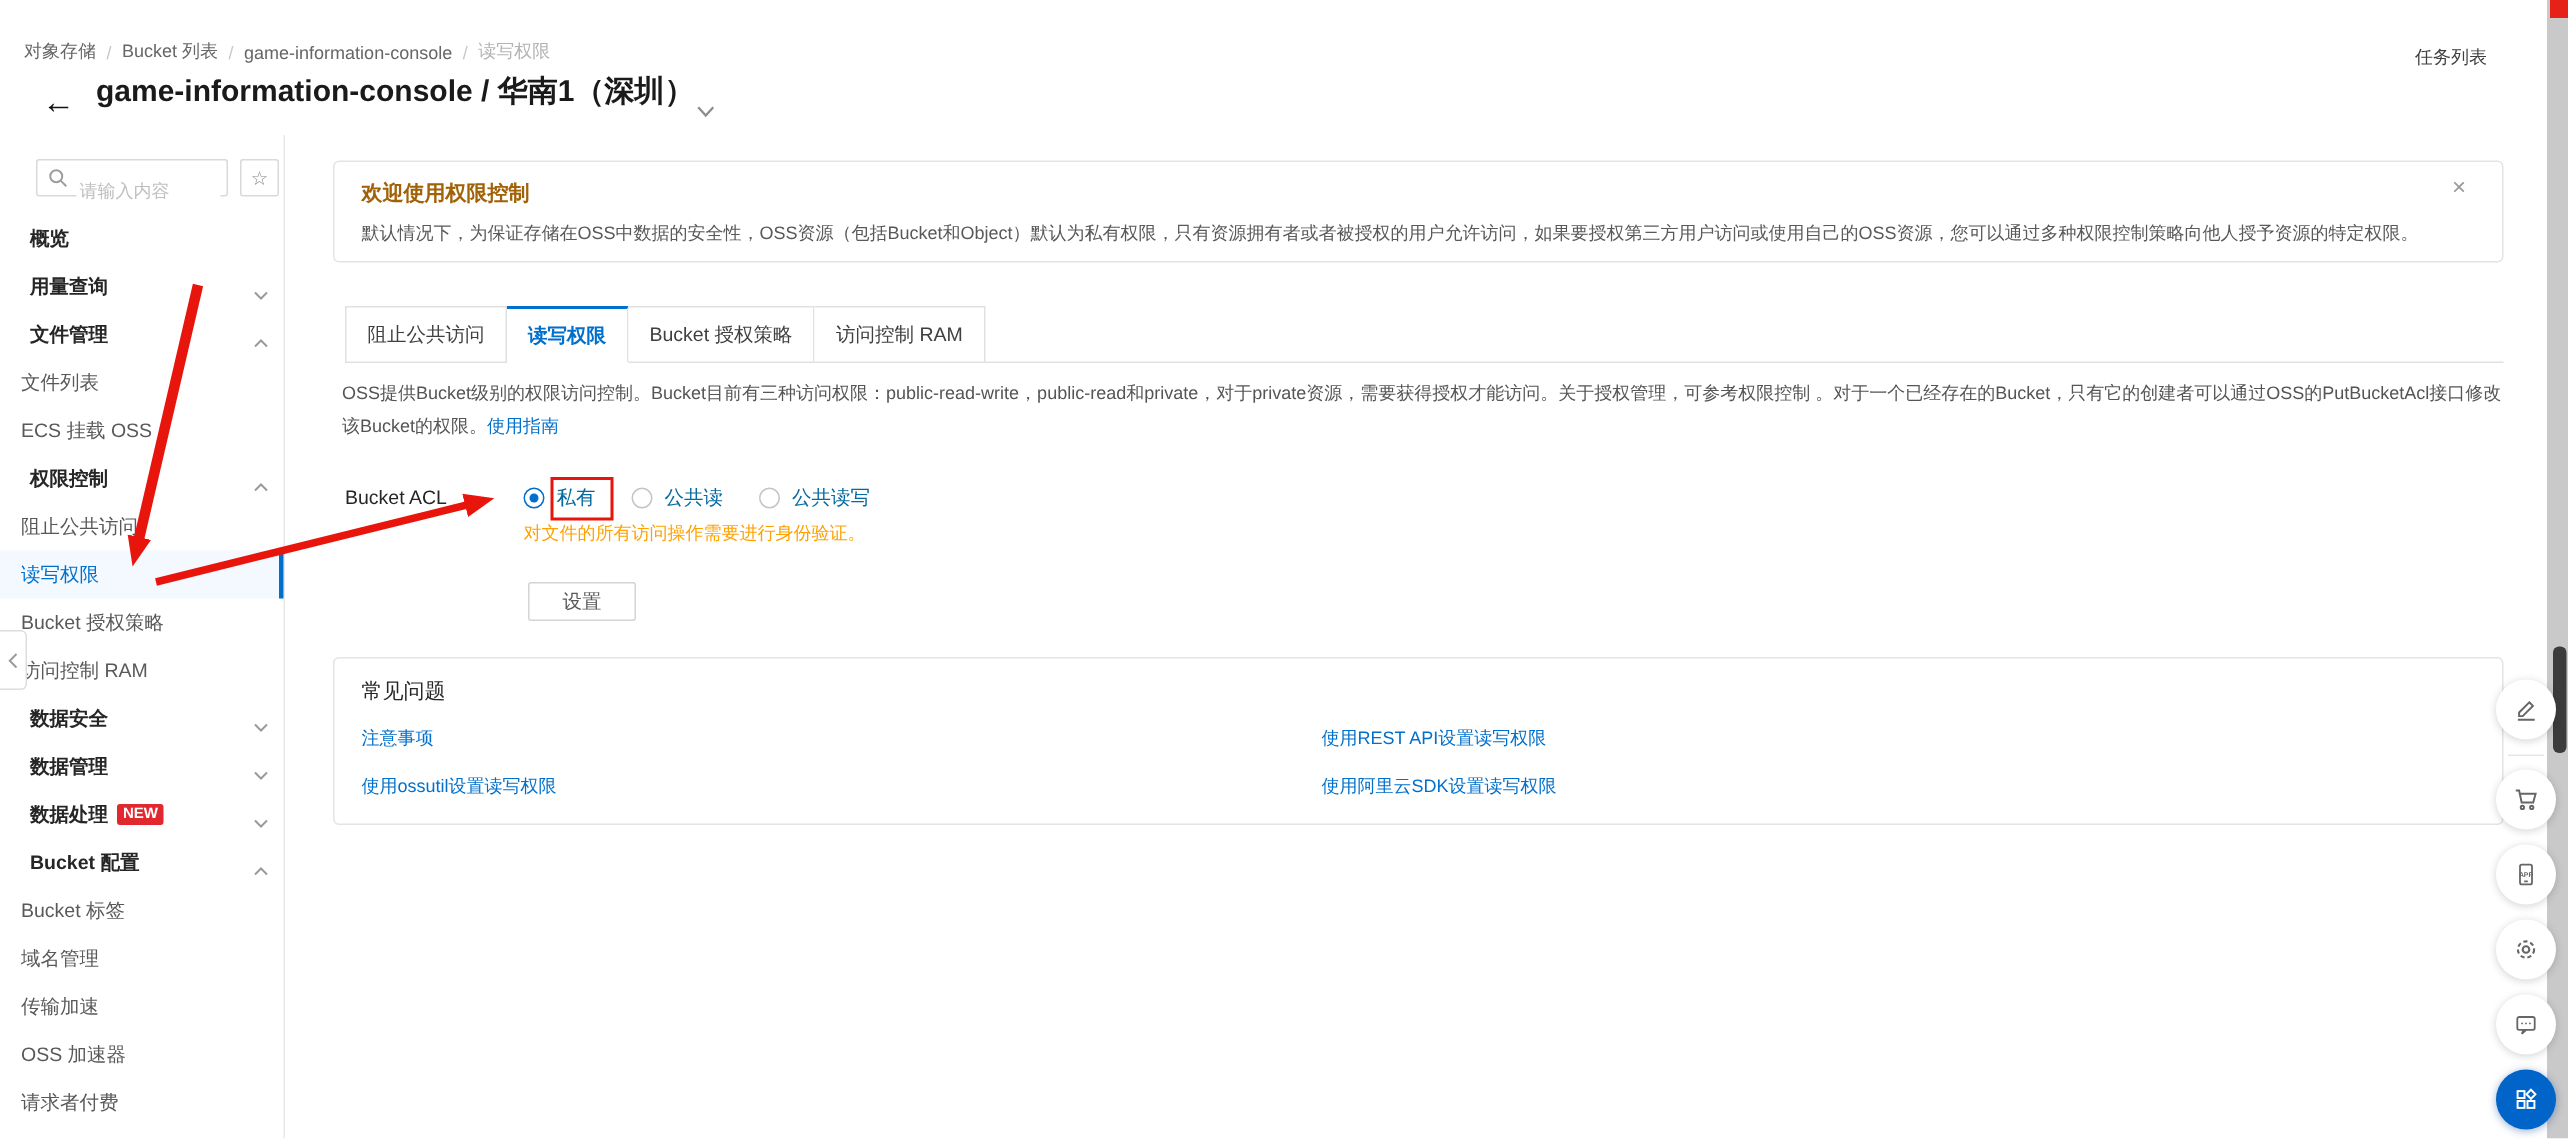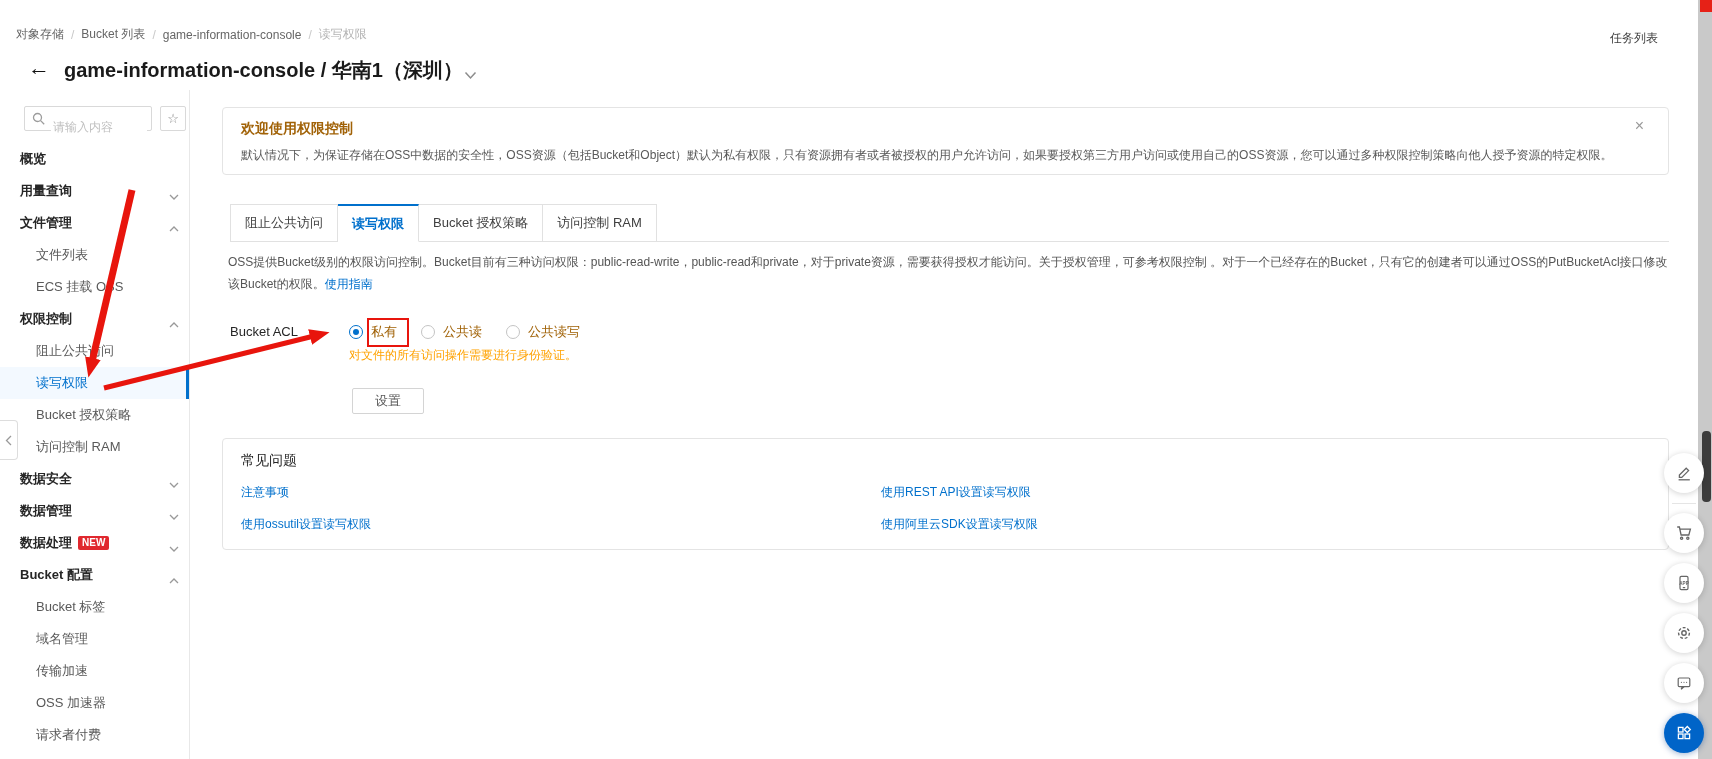--- a/index.html
+++ b/index.html
@@ -11,35 +11,35 @@
   }
 
   
   .breadcrumb { position:absolute; left:16px; top:26px; display:flex; align-items:center; gap:7px; font-size:12px; }
   .bc-item { color:#666; cursor:pointer; }
   .bc-sep { color:#c8c8c8; }
   .bc-last { color:#b3b3b3; }
   .task-list { position:absolute; right:54px; top:30px; font-size:12px; color:#404040; cursor:pointer; }
 
   .back-arrow { position:absolute; left:28px; top:56px; font-size:22px; font-weight:700; color:#111; cursor:pointer; line-height:24px; }
-  .page-title { position:absolute; left:64px; top:57px; font-size:20px; font-weight:600; color:#1a1a1a; }
+  .page-title { position:absolute; left:64px; top:47px; font-size:20px; font-weight:600; color:#1a1a1a; }
   .title-chev { position:absolute; left:464px; top:66px; cursor:pointer; }
 
   
   .sidebar { position:absolute; left:0; top:90px; bottom:0; width:190px; background:#fff; border-right:1px solid #e8e8e8; }
   .search-input { position:absolute; left:24px; top:16px; width:128px; height:25px; border:1px solid #d9d9d9; border-radius:2px; background:#fff; }
   .search-input svg { position:absolute; left:7px; top:5px; }
   .search-input input { position:absolute; left:26px; top:1px; width:96px; height:38px; border:none; outline:none; font-size:12px; color:#7f1d1d; font-family:inherit; }
   .search-input input::placeholder { color:#bfbfbf; }
   .fav-btn { position:absolute; left:160px; top:16px; width:26px; height:25px; border:1px solid #d9d9d9; border-radius:2px; background:#fff;
              display:flex; align-items:center; justify-content:center; font-size:13px; color:#8c8c8c; cursor:pointer; }
   .menu { position:absolute; top:53px; left:0; right:0; }
   .mi { height:32px; display:flex; align-items:center; position:relative; font-size:13px; cursor:pointer; }
   .mi.top { padding-left:20px; font-weight:600; color:#262626; }
-  .mi.sub { padding-left:36px; color:#595959; }
+  .mi.sub { padding-left:14px; color:#595959; }
   .mi.active { color:#0070cc; background:#f3f9ff; border-right:3px solid #0070cc; }
   .chev { position:absolute; right:10px; top:13px; }
   .badge { background:#e0282e; color:#fff; font-size:10px; line-height:14px; padding:0 4px; border-radius:2px; margin-left:6px; font-weight:700; }
   .collapse-handle { position:absolute; left:0; top:420px; width:18px; height:40px; background:#fff; border:1px solid #ddd; border-left:none;
                      border-radius:0 4px 4px 0; display:flex; align-items:center; justify-content:center; z-index:6; cursor:pointer; }
 
   
   .main { position:absolute; left:222px; top:0; width:1447px; height:759px; }
   .banner { position:absolute; top:107px; left:0; right:0; height:68px; border:1px solid #e4e4e4; border-radius:4px; background:#fff; }
   .banner-title { position:absolute; left:18px; top:12px; font-size:14px; font-weight:700; color:#a16207; }
@@ -51,21 +51,21 @@
          background:#fff; font-size:13px; color:#404040; cursor:pointer; }
   .tab:first-child { border-left:1px solid #e1e1e1; }
   .tab.active { border-top:2px solid #0070cc; border-bottom:1px solid #fff; color:#0070cc; font-weight:600; }
 
   .desc { position:absolute; top:251px; left:6px; right:0; font-size:12px; color:#555; line-height:22px; }
   .desc div { white-space:nowrap; overflow:hidden; }
   .guide-link { color:#0070cc; cursor:pointer; }
 
   .acl-label { position:absolute; left:8px; top:324px; font-size:13px; color:#262626; }
   .acl-options { position:absolute; left:127px; top:322px; height:20px; display:flex; align-items:center; gap:24px; }
-  .opt { display:flex; align-items:center; gap:8px; font-size:13px; color:#a16207; cursor:pointer; }
+  .opt { display:flex; align-items:center; gap:8px; font-size:13px; color:#0369a1; cursor:pointer; }
   .radio { width:14px; height:14px; border-radius:50%; border:1px solid #c4c4c4; background:#fff; position:relative; flex:none; }
   .opt.sel .radio { border-color:#0070cc; }
   .opt.sel .radio::after { content:""; position:absolute; inset:3px; border-radius:50%; background:#0070cc; }
   .warn { position:absolute; left:127px; top:347px; font-size:12px; color:#ffa200; }
   .setbtn { position:absolute; left:130px; top:388px; width:72px; height:26px; border:1px solid #d4d4d4; border-radius:2px; background:#fff;
             font-size:13px; color:#595959; display:flex; align-items:center; justify-content:center; cursor:pointer; }
 
   .faq { position:absolute; top:438px; left:0; right:0; height:112px; border:1px solid #e4e4e4; border-radius:4px; background:#fff; }
   .faq-title { position:absolute; left:18px; top:13px; font-size:14px; color:#262626; }
   .faq-link { position:absolute; font-size:12px; color:#0070cc; cursor:pointer; }

